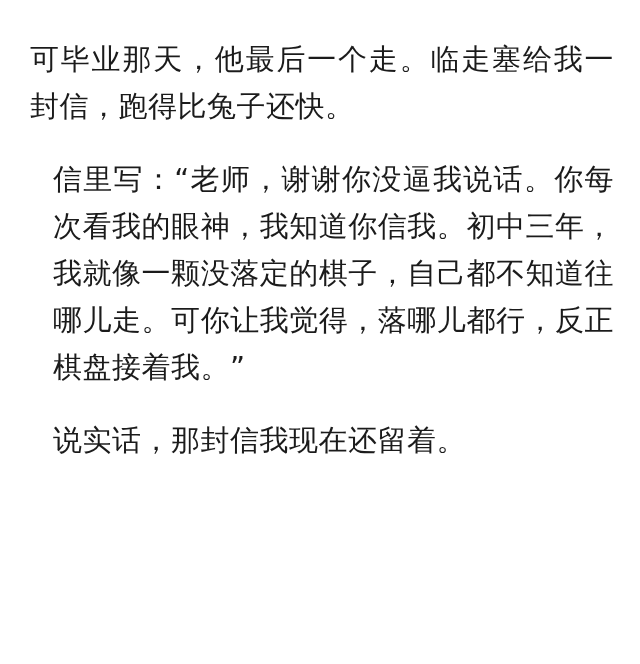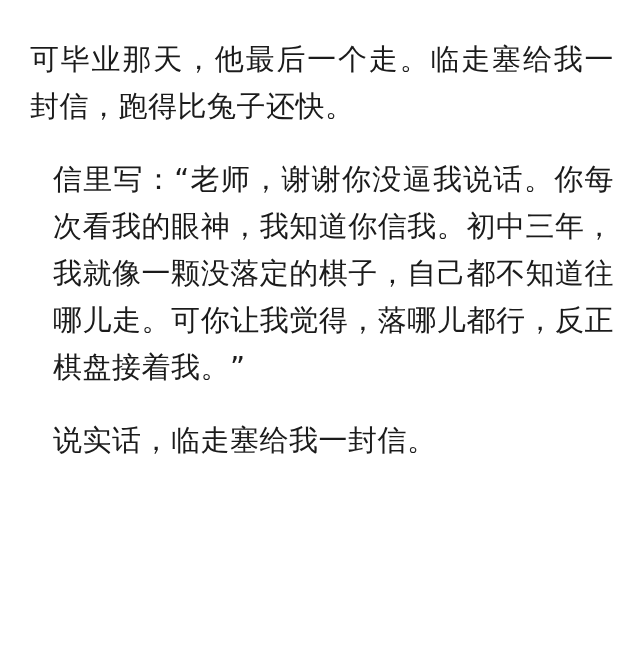--- a/index.html
+++ b/index.html
@@ -38,14 +38,14 @@
   .p-letter {
     
   }
 </style>
 </head>
 <body>
 
 <div class="page">
   <p class="para p-opening">可毕业那天，他最后一个走。临走塞给我一封信，跑得比兔子还快。</p>
   <p class="para p-letter">信里写：“老师，谢谢你没逼我说话。你每次看我的眼神，我知道你信我。初中三年，我就像一颗没落定的棋子，自己都不知道往哪儿走。可你让我觉得，落哪儿都行，反正棋盘接着我。”</p>
-  <p class="para p-closing">说实话，临走塞给我一封信。</p>
+  <p class="para p-closing">说实话，那封信我现在还留着。</p>
 </div>
 
 </body></html>

